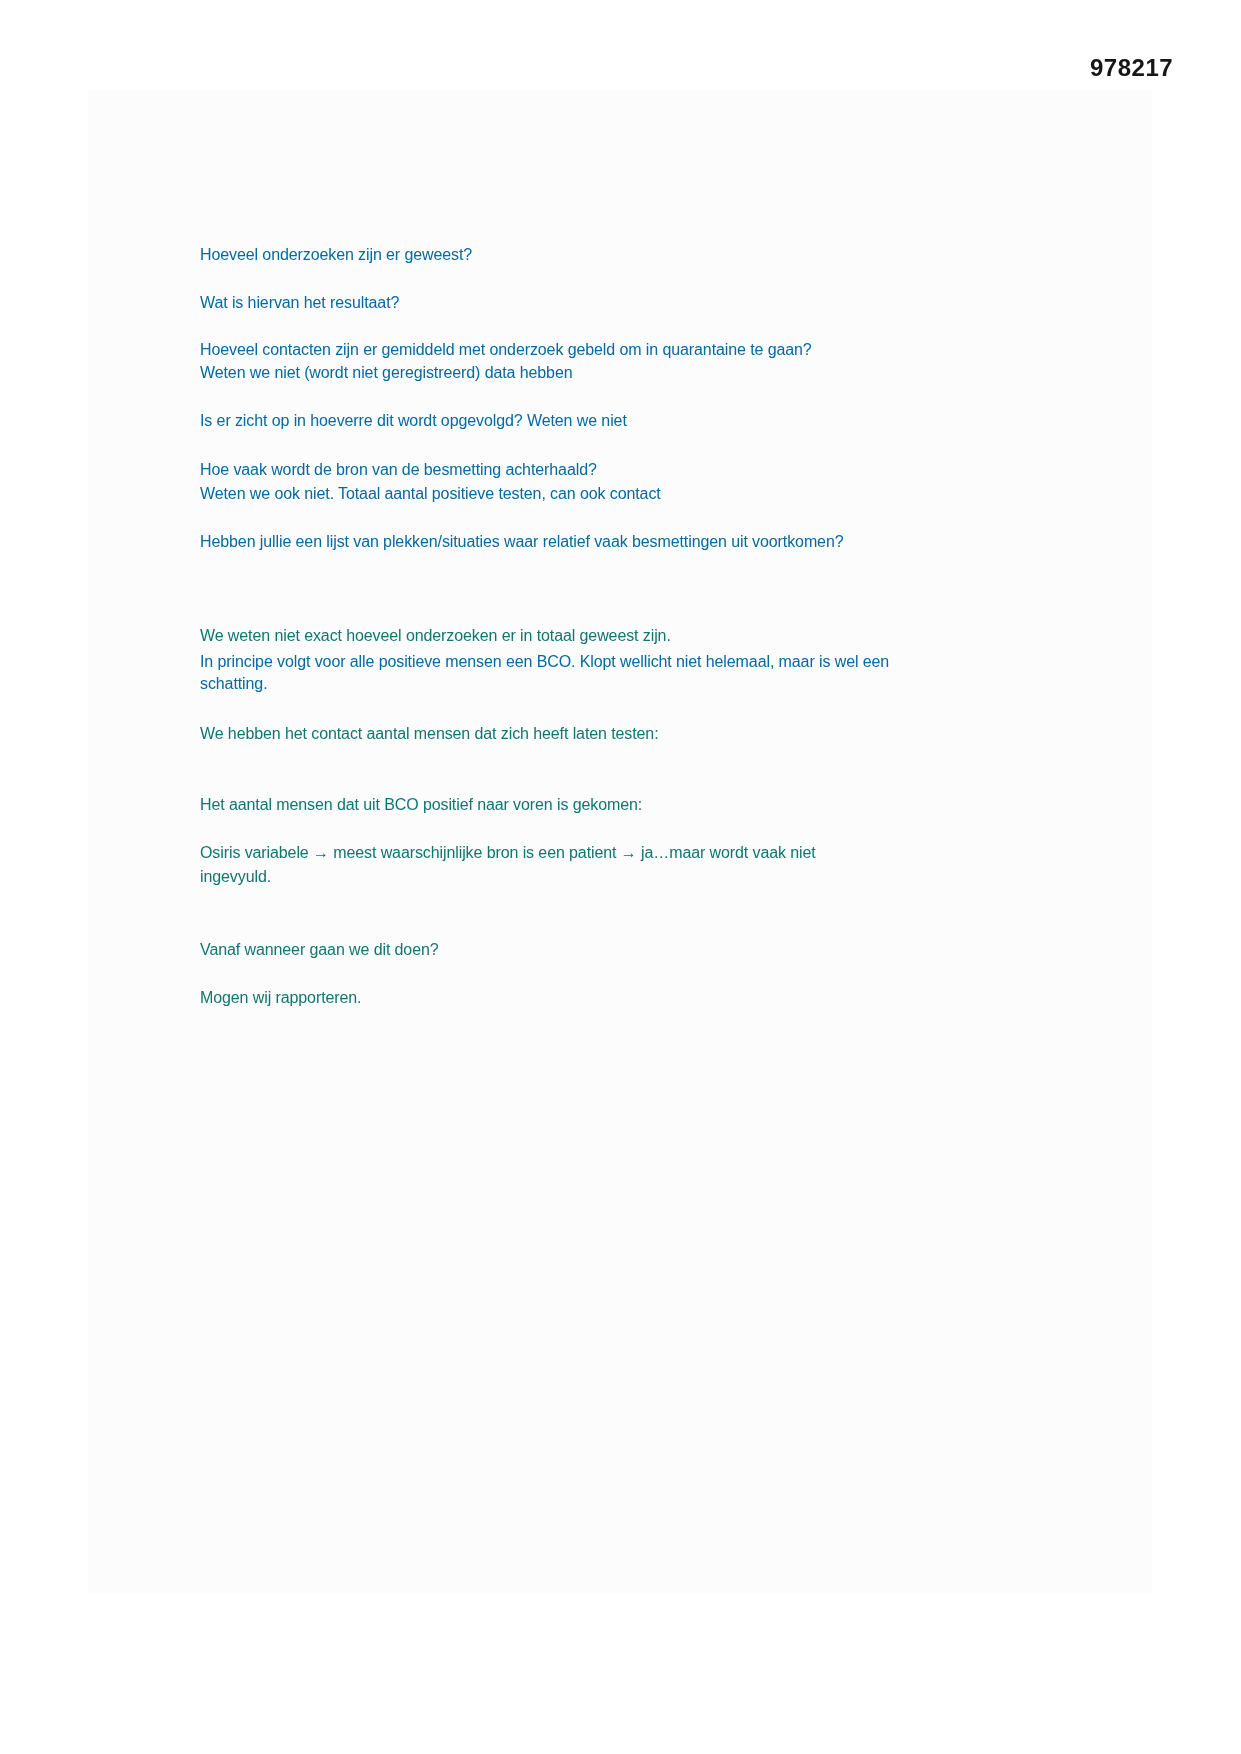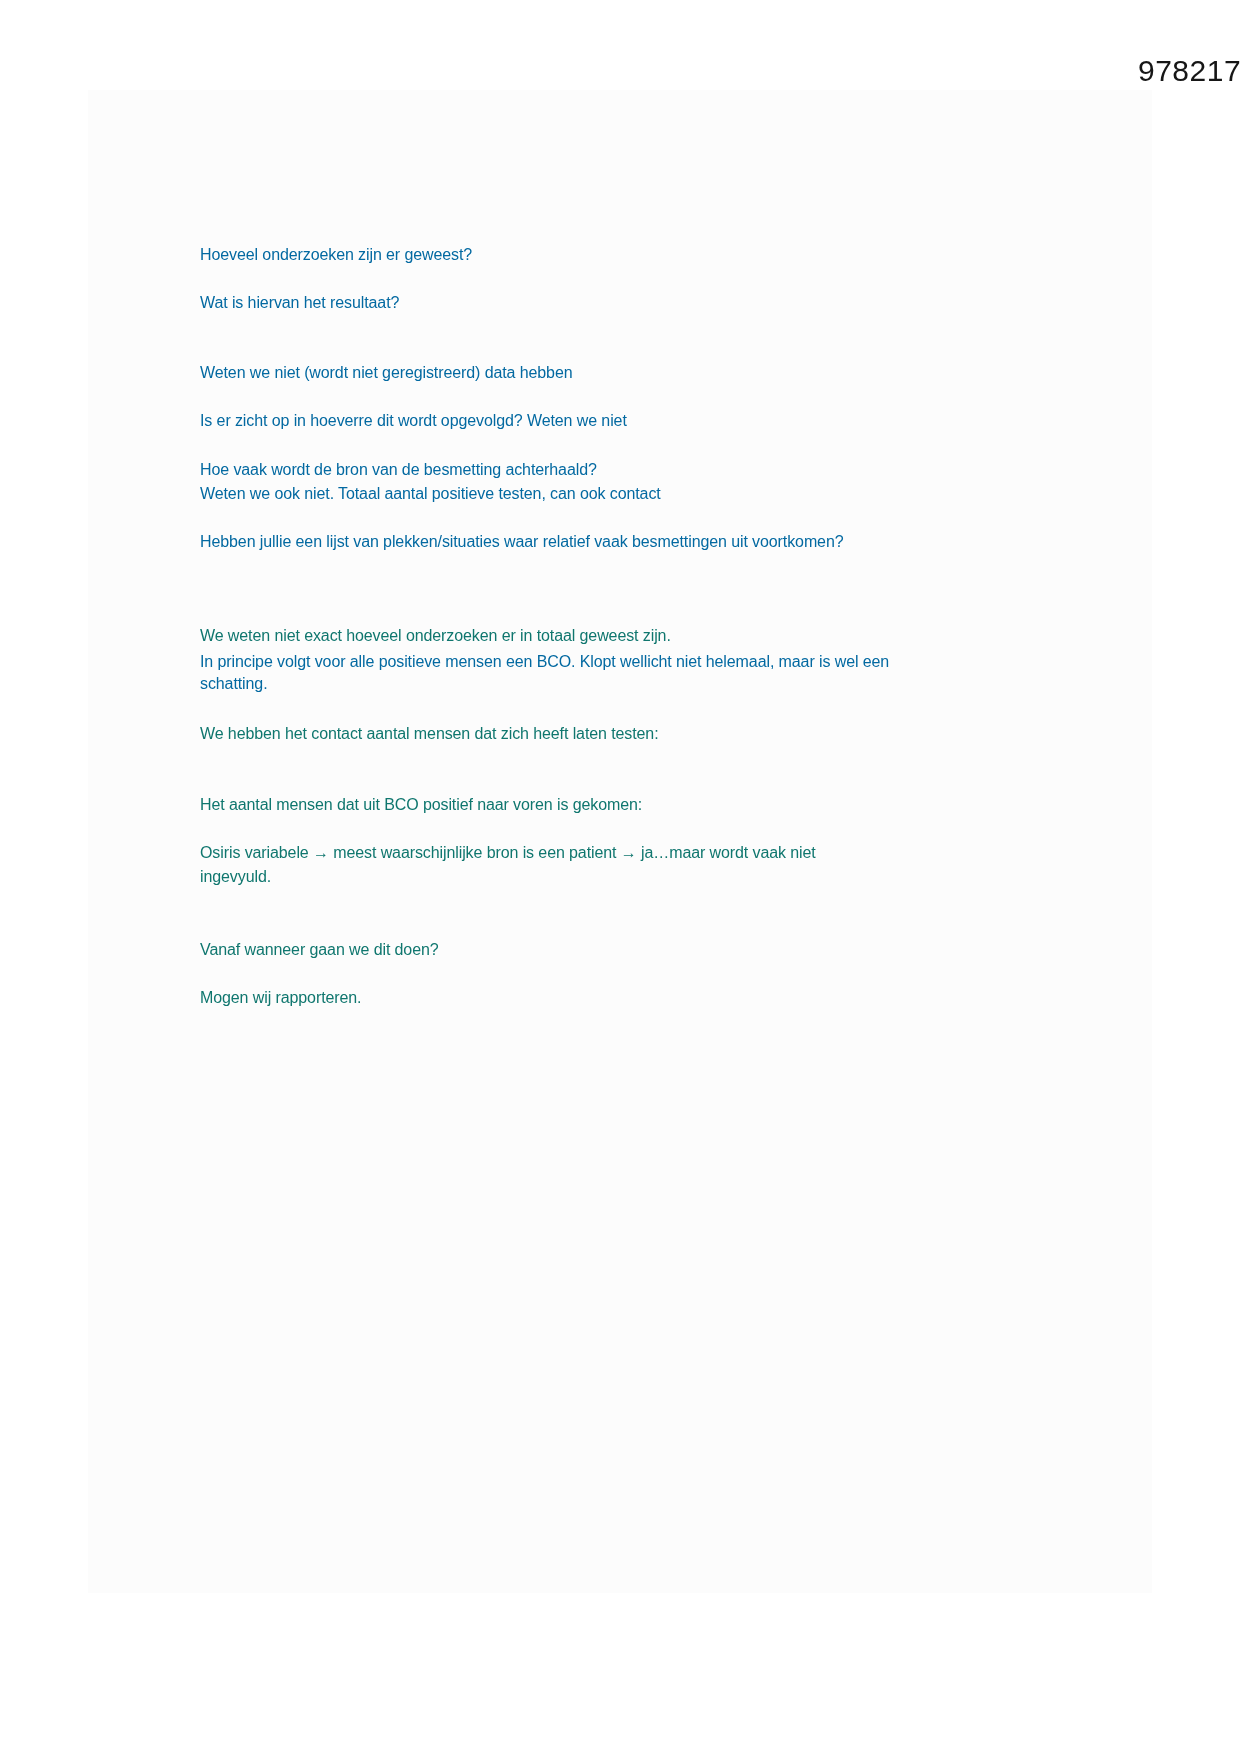--- a/index.html
+++ b/index.html
@@ -21,26 +21,25 @@
     top: 90px;
     width: 1064px;
     height: 1503px;
     background: #fcfcfc;
   }
   .page-number {
     position: absolute;
     top: 54px;
     left: 1090px;
     width: 96px;
-    font-size: 30px;
-    font-weight: 400;
+    font-size: 24px;
+    font-weight: 700;
     color: #161616;
     letter-spacing: 0.5px;
     white-space: nowrap;
-    margin-left: 48px;
   }
   .text-layer {
     position: absolute;
     left: 0;
     top: 0;
     width: 100%;
     height: 100%;
   }
   .line {
     position: absolute;
@@ -58,20 +57,21 @@
 </style>
 </head>
 <body style="background: rgb(255, 255, 255);">
 
 <div class="canvas">
   <div class="scan-area" style="background: rgb(252, 252, 252);"></div>
   <div class="page-number">978217</div>
   <div class="text-layer">
       <div class="line" style="top: 246px;">Hoeveel onderzoeken zijn er geweest?</div>
       <div class="line" style="top: 294px;">Wat is hiervan het resultaat?</div>
+      <div class="line" style="top: 341px;">Hoeveel contacten zijn er gemiddeld met onderzoek gebeld om in quarantaine te gaan?</div>
       <div class="line" style="top: 364px; text-align: right;">Weten we niet (wordt niet geregistreerd) data hebben</div>
       <div class="line" style="top: 412px;">Is er zicht op in hoeverre dit wordt opgevolgd? Weten we niet</div>
       <div class="line" style="top: 461px;">Hoe vaak wordt de bron van de besmetting achterhaald?</div>
       <div class="line" style="top: 485px;">Weten we ook niet. Totaal aantal positieve testen, can ook contact</div>
       <div class="line" style="top: 533px;">Hebben jullie een lijst van plekken/situaties waar relatief vaak besmettingen uit voortkomen?</div>
       <div class="line bold" style="top: 627px;">We weten niet exact hoeveel onderzoeken er in totaal geweest zijn.</div>
       <div class="line" style="top: 653px;">In principe volgt voor alle positieve mensen een BCO. Klopt wellicht niet helemaal, maar is wel een</div>
       <div class="line" style="top: 675px;">schatting.</div>
       <div class="line bold" style="top: 725px;">We hebben het contact aantal mensen dat zich heeft laten testen:</div>
       <div class="line bold" style="top: 796px;">Het aantal mensen dat uit BCO positief naar voren is gekomen:</div>

